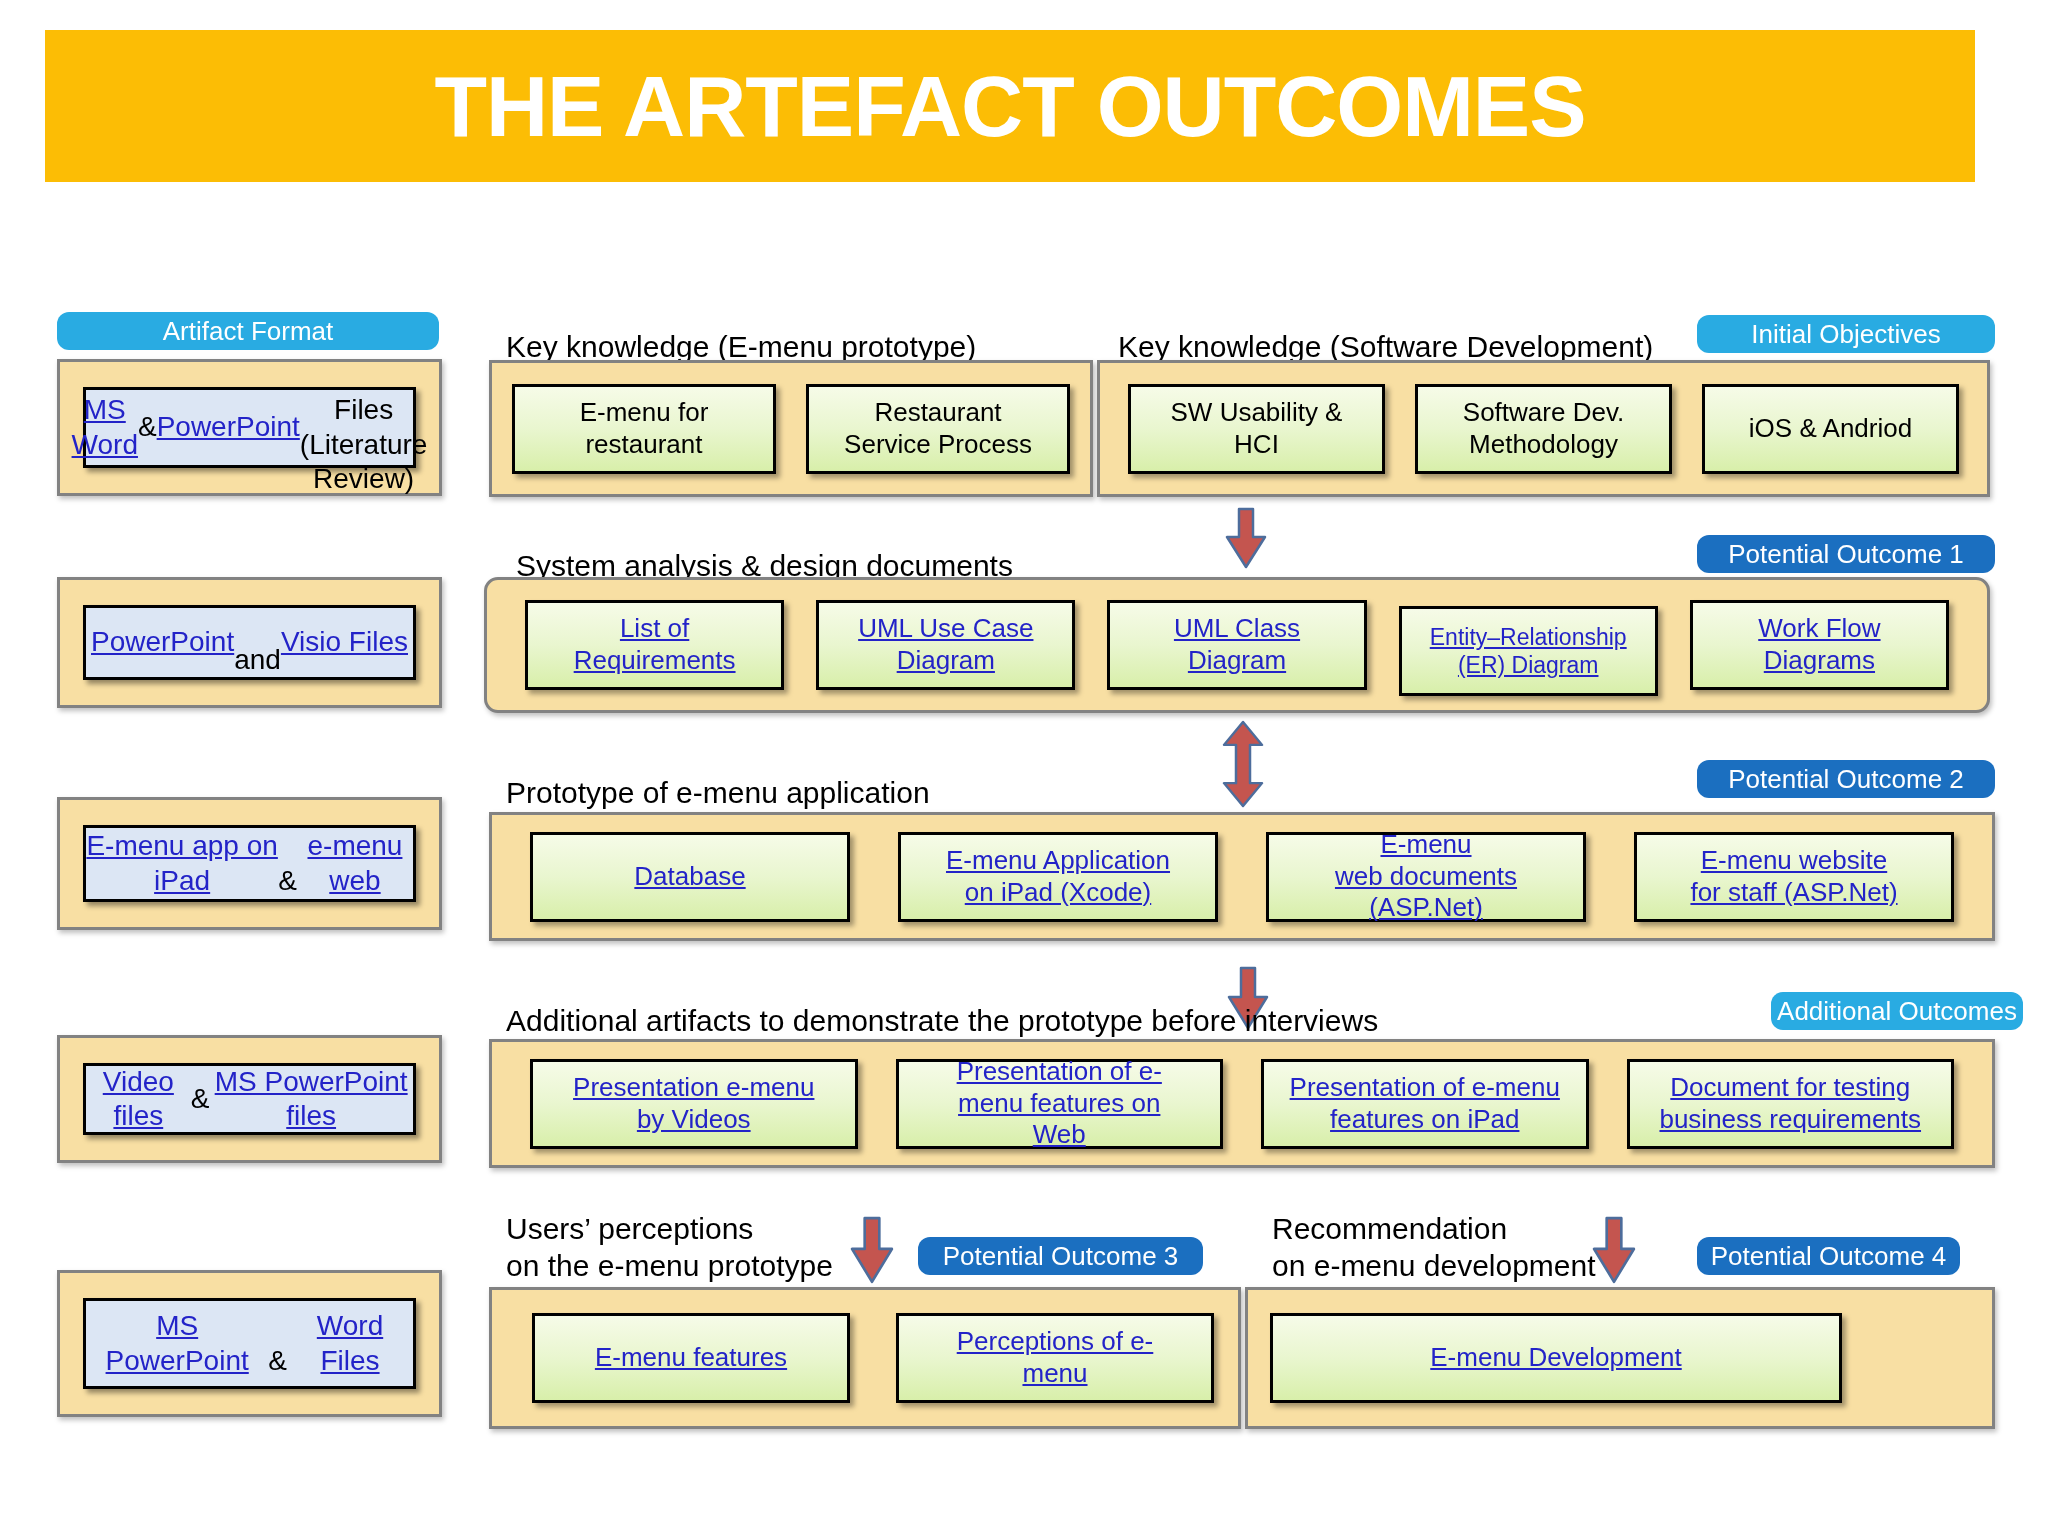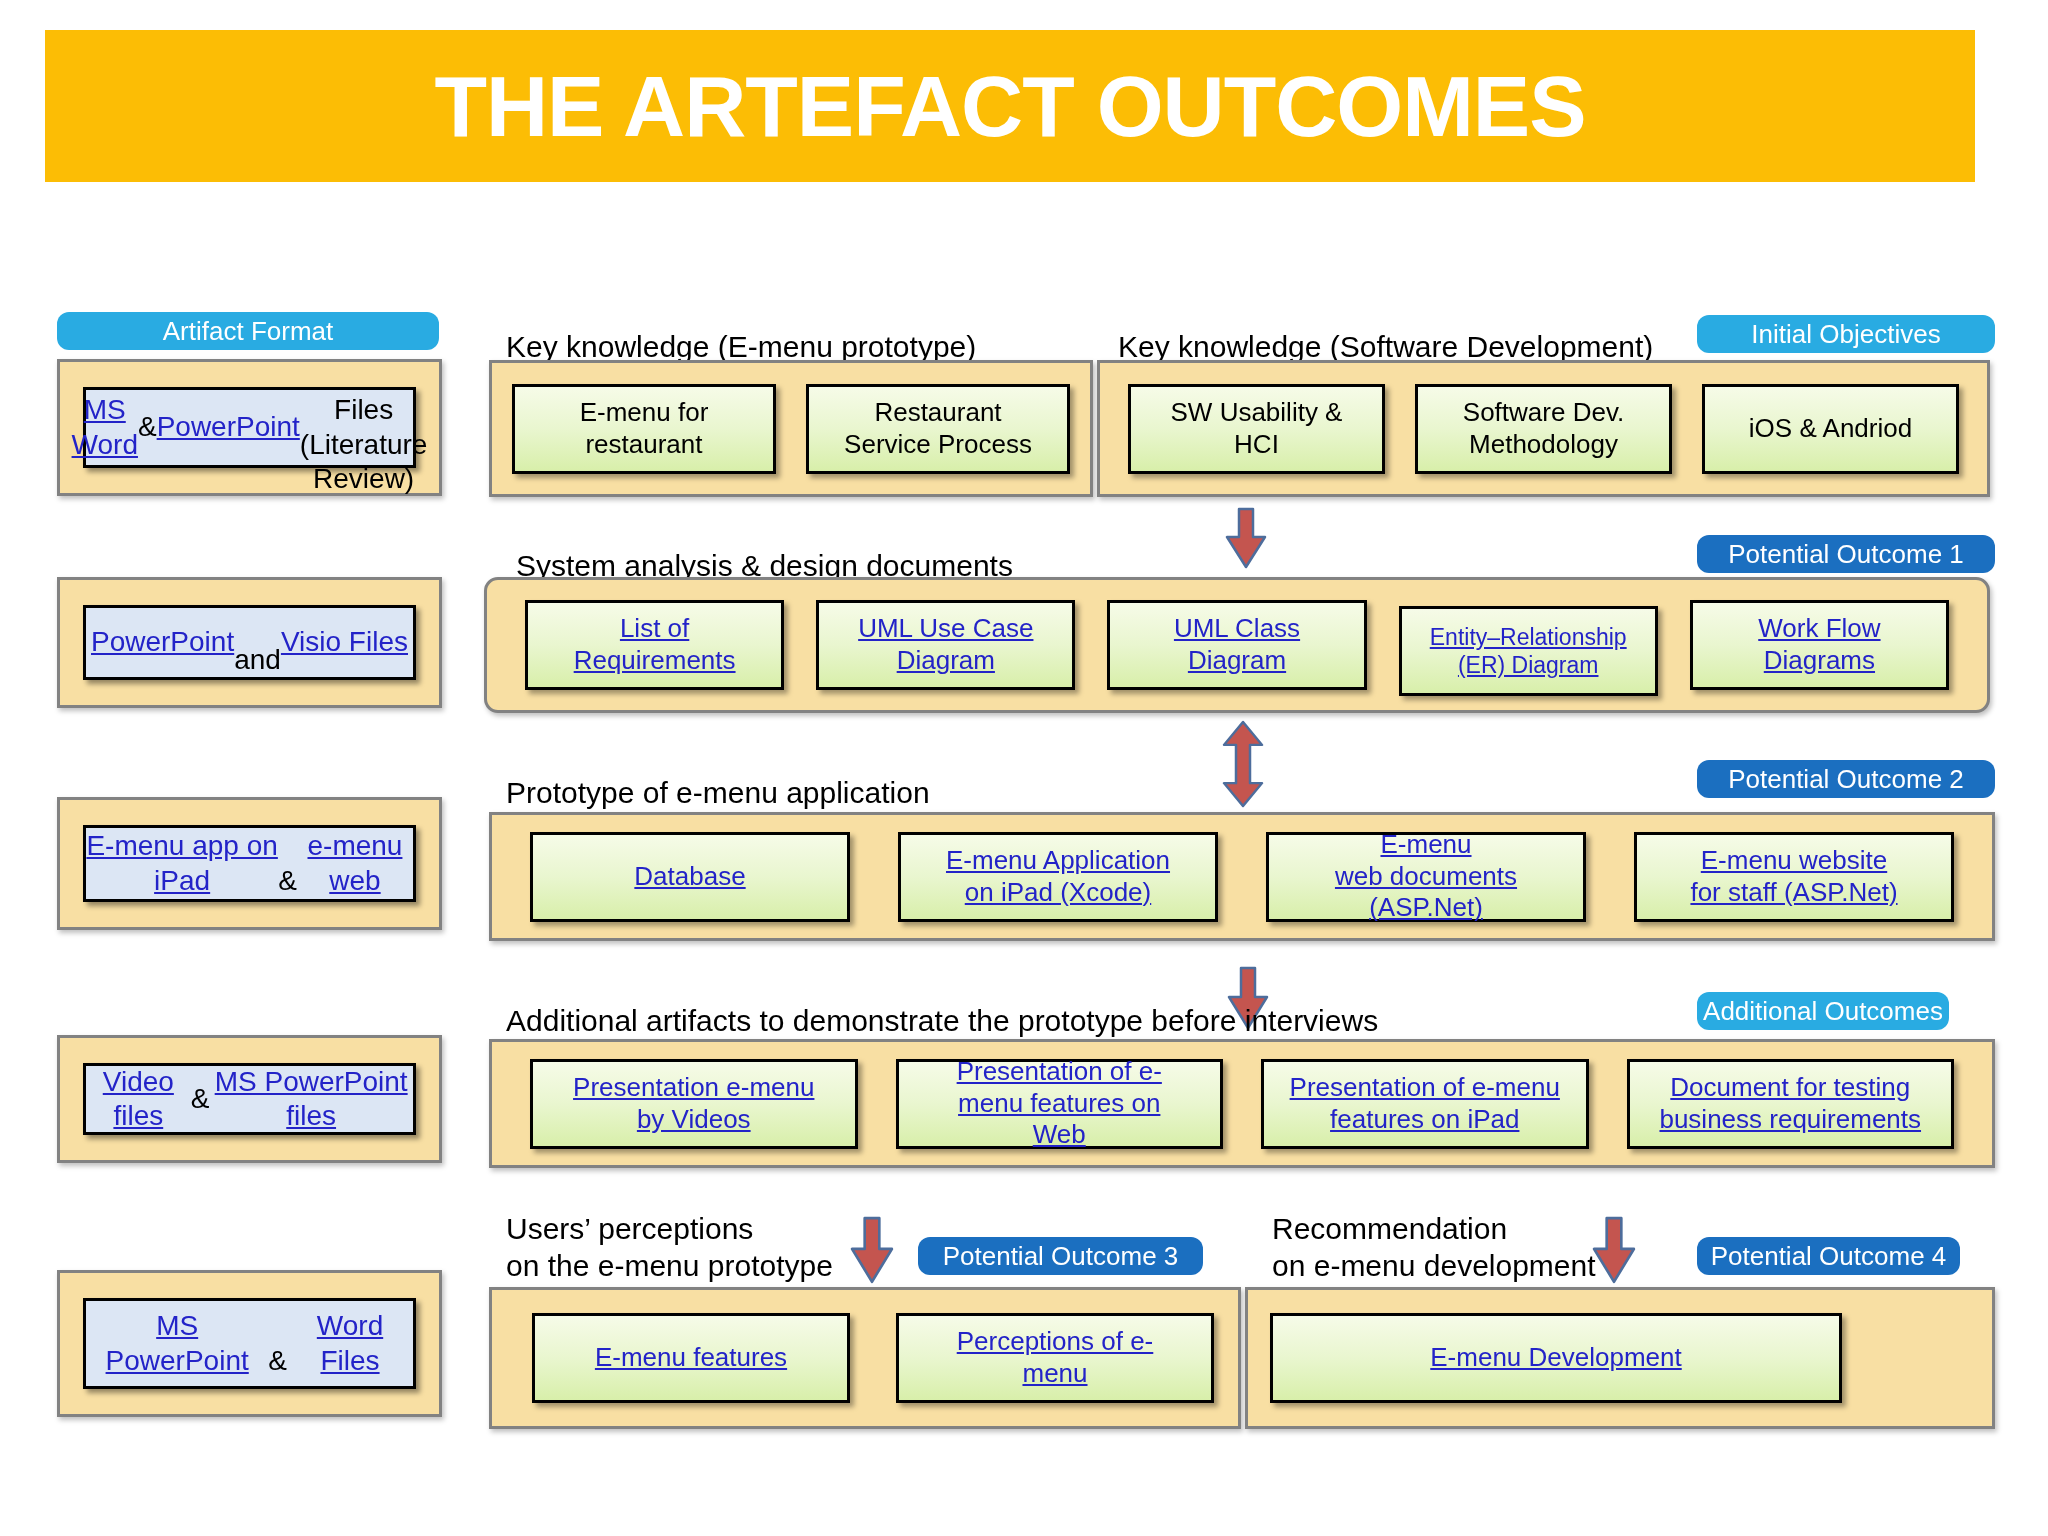--- a/index.html
+++ b/index.html
@@ -121,21 +121,21 @@
 for staff (ASP.Net)</span></div>
   </div>
 
   <div class="arrow" style="left:1227px;top:966px;width:42px;height:64px;">
     <svg viewBox="0 0 42 62" preserveAspectRatio="none">
       <path d="M14 2 H28 V30 H40 L21 60 L2 30 H14 Z" fill="#C4554F" stroke="#4D6D9C" stroke-width="2.5" stroke-linejoin="round"></path>
     </svg>
   </div>
 
   <div class="row-header" style="left:506px;top:1002px;">Additional artifacts to demonstrate the prototype before interviews</div>
-  <div class="cyan-badge" style="left:1697px;top:992px;width:252px;">Additional Outcomes</div>
+  <div class="cyan-badge" style="left:1771px;top:992px;width:252px;">Additional Outcomes</div>
   <div class="container" style="left:489px;top:1039px;width:1506px;height:129px;padding:0 38px;gap:38px;">
     <div class="green-box"><span class="link">Presentation e-menu
 by Videos</span></div>
     <div class="green-box"><span class="link">Presentation of e-
 menu features on
 Web</span></div>
     <div class="green-box"><span class="link">Presentation of e-menu
 features on iPad</span></div>
     <div class="green-box"><span class="link">Document for testing
 business requirements</span></div>

